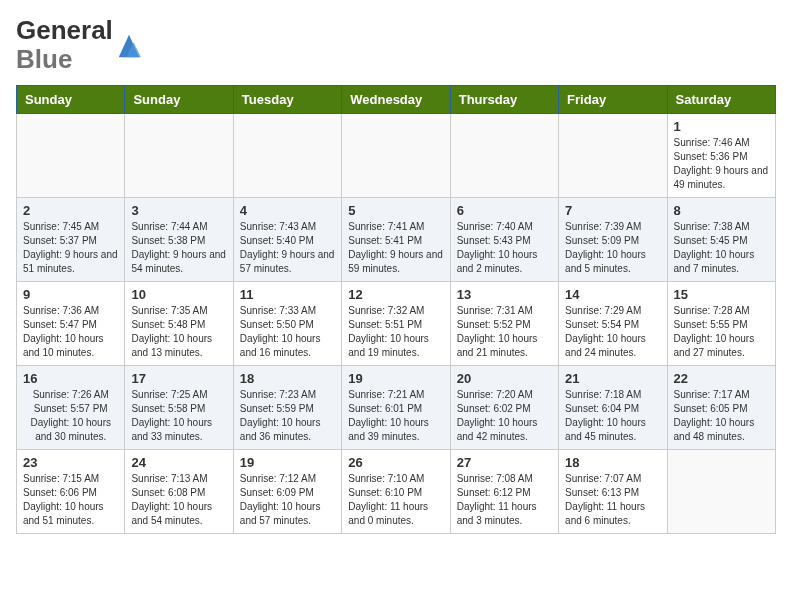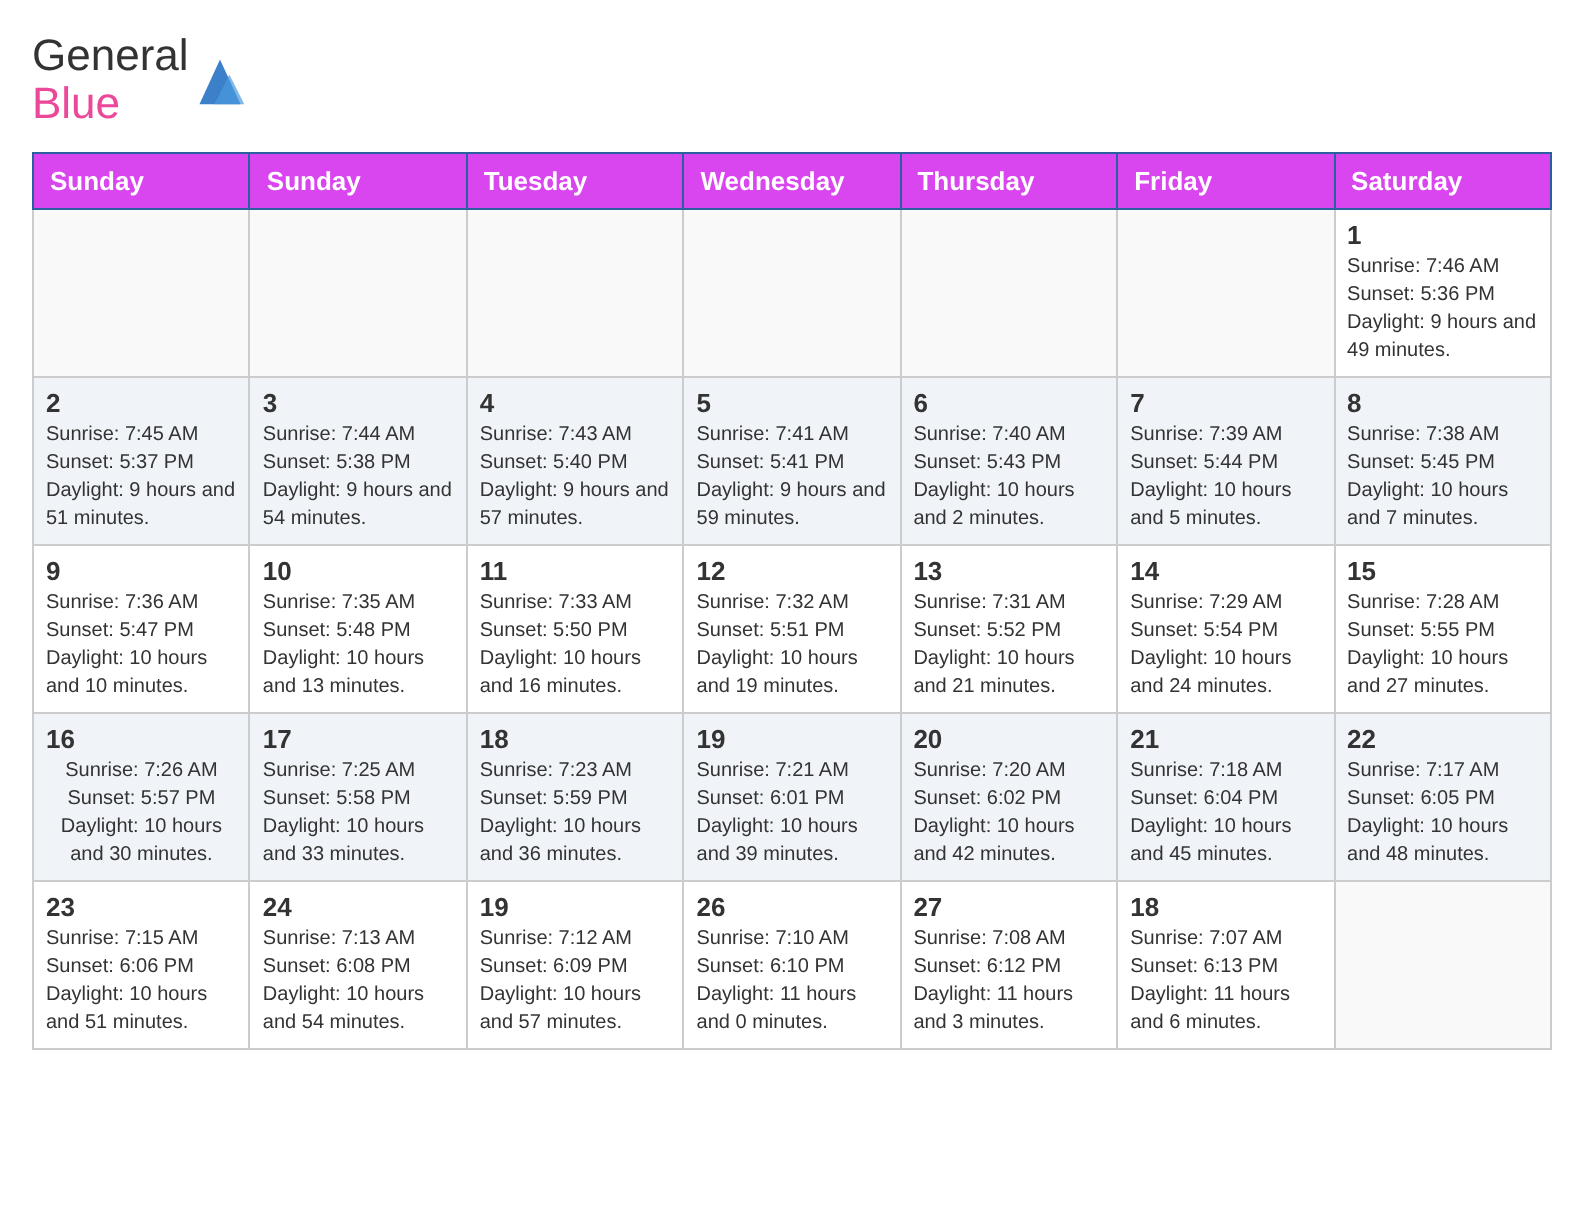--- a/index.html
+++ b/index.html
@@ -14,26 +14,26 @@
       display: flex;
       justify-content: space-between;
       align-items: flex-start;
       margin-bottom: 12px;
     }
     .logo {
       display: flex;
       align-items: center;
     }
     .logo-text {
-      font-size: 22px;
-      font-weight: normal;
+      font-size: 26px;
+      font-weight: bold;
       line-height: 1.1;
     }
     .logo-general { color: #333; }
-    .logo-blue { color: #ec4899; }
+    .logo-blue { color: #737373; }
     .logo-icon {
       width: 28px;
       height: 28px;
       margin-left: 2px;
     }
     .title-block {
       text-align: right;
     }
     .month-title {
       font-size: 32px;
@@ -43,21 +43,21 @@
     .location {
       font-size: 15px;
       color: #555;
     }
     .calendar {
       width: 100%;
       border-collapse: collapse;
       border: 1px solid #ccc;
     }
     .calendar th {
-      background: #d946ef;
+      background: #4d7c0f;
       color: #fff;
       text-align: left;
       padding: 6px 8px;
       font-size: 13px;
       font-weight: bold;
       border: 1px solid #2a5fa0;
     }
     .calendar td {
       vertical-align: top;
       padding: 5px 6px;
@@ -164,21 +164,21 @@
         </td>
         <td>
           <span class="day-number">6</span>
           <div class="day-info" style="white-space: pre-wrap;">Sunrise: 7:40 AM
 Sunset: 5:43 PM
 Daylight: 10 hours and 2 minutes.</div>
         </td>
         <td>
           <span class="day-number">7</span>
           <div class="day-info" style="white-space: pre-wrap;">Sunrise: 7:39 AM
-Sunset: 5:44 PM
+Sunset: 5:09 PM
 Daylight: 10 hours and 5 minutes.</div>
         </td>
         <td>
           <span class="day-number">8</span>
           <div class="day-info" style="white-space: pre-wrap;">Sunrise: 7:38 AM
 Sunset: 5:45 PM
 Daylight: 10 hours and 7 minutes.</div>
         </td>
       </tr>
       <tr>

